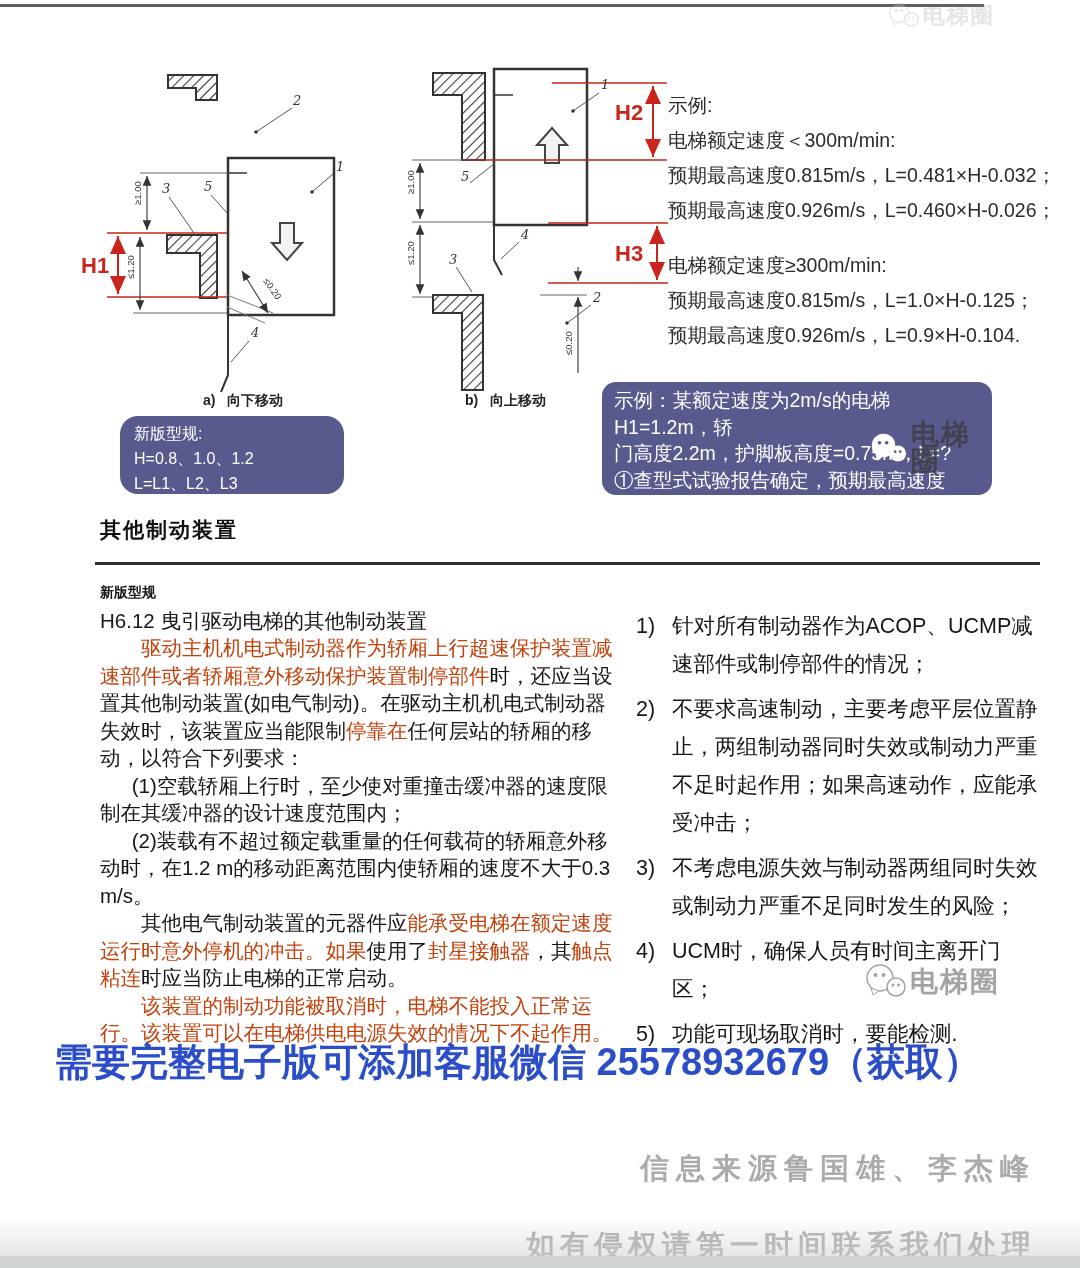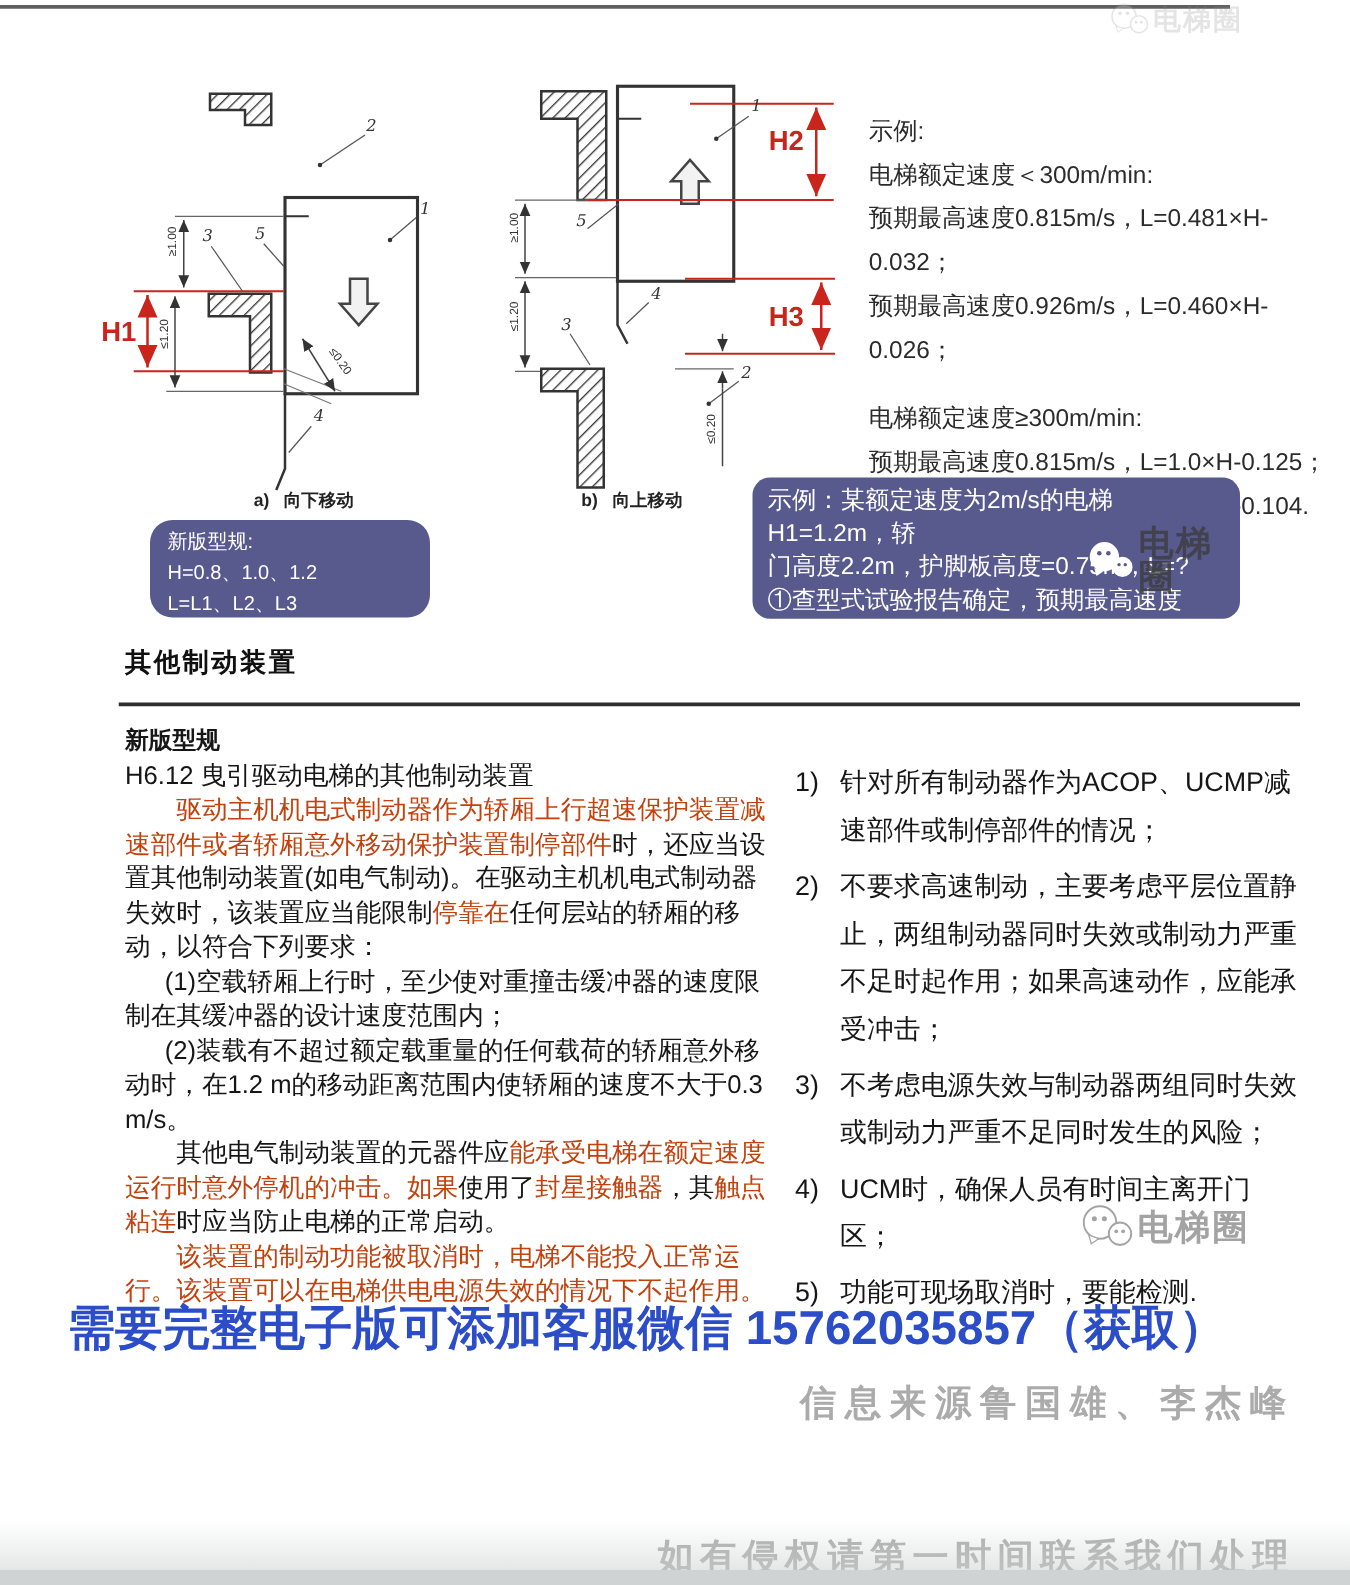--- a/index.html
+++ b/index.html
@@ -6,51 +6,51 @@
   #canvas{position:relative;width:1080px;height:1268px;background:#ffffff;overflow:hidden;
           font-family:"Liberation Sans",sans-serif;color:#161616;}
   .topline{position:absolute;left:0;top:4px;width:984px;height:3px;background:#5f5f5f;}
   
   #diag{position:absolute;left:75px;top:55px;}
   .plbl{font-size:13px;font-style:italic;fill:#333;font-family:"DejaVu Serif",serif;}
   .dim{font-size:9.5px;fill:#333;}
   .rlbl{font-size:22px;font-weight:bold;fill:#c9251d;}
   .cap{font-size:14px;font-weight:bold;fill:#222;}
   
-  .example{position:absolute;left:695px;top:88px;font-size:19.5px;line-height:35px;color:#2b2b2b;}
+  .example{position:absolute;left:668px;top:88px;font-size:19.5px;line-height:35px;color:#2b2b2b;}
   .example .gap{height:20px;}
   
   .purple{position:absolute;background:#585a8e;color:#fff;box-sizing:border-box;}
   .purple.left{left:120px;top:416px;width:224px;height:78px;border-radius:18px;
                font-size:16px;line-height:25px;padding:5px 14px;}
   .purple.right{left:602px;top:382px;width:390px;height:113px;border-radius:14px;
                 font-size:19.5px;line-height:26.5px;padding:5px 12px;}
   .wm{position:absolute;display:flex;align-items:center;gap:3px;}
   .wm-purple{left:268px;top:40px;}
   .wm-purple .wm-text{font-size:28px;font-weight:bold;color:#3e3e44;opacity:.85;letter-spacing:2px;}
   .wm-gray{left:865px;top:963px;opacity:.9;}
   .wm-gray .wm-text{font-size:28px;font-weight:bold;color:#9a9a9a;letter-spacing:2px;}
   .wm-top{left:888px;top:1px;opacity:.22;transform:scale(.8);transform-origin:left top;}
   .wm-top .wm-text{font-size:28px;font-weight:bold;color:#888;letter-spacing:2px;}
   
   .h-section{position:absolute;left:100px;top:516px;font-size:21px;font-weight:bold;color:#101010;letter-spacing:2px;}
   .h-rule{position:absolute;left:95px;top:562px;width:945px;height:3px;background:#2f2f2f;}
   .leftcol{position:absolute;left:100px;top:579px;width:523px;font-size:20.5px;line-height:27.5px;}
-  .leftcol .subhead{font-weight:bold;font-size:19px;}
+  .leftcol .subhead{font-weight:bold;font-size:14px;}
   .leftcol p{margin:0;}
   .ind2{text-indent:2em;}
   .ind1{text-indent:1.55em;}
   .red{color:#c2410c;margin-top:28px;}
   .rightcol{position:absolute;left:636px;top:607px;width:404px;font-size:21.5px;}
   .note{display:flex;line-height:38px;margin-bottom:7px;}
   .note-num{flex:0 0 36px;}
   .note-text{flex:1;}
   
   .promo{position:absolute;left:54px;top:1037px;font-size:38px;font-weight:bold;color:#2b4dc8;}
-  .footer-source{position:absolute;right:44px;top:1103px;font-size:29px;font-weight:bold;color:#ababab;letter-spacing:7px;}
+  .footer-source{position:absolute;right:44px;top:1149px;font-size:29px;font-weight:bold;color:#ababab;letter-spacing:7px;}
   .footer-disclaimer{position:absolute;right:44px;top:1226px;font-size:29px;font-weight:bold;color:#ababab;letter-spacing:5px;}
   .bottom-fade{position:absolute;left:0;bottom:12px;width:100%;height:40px;
                background:linear-gradient(to bottom,rgba(208,211,211,0),rgba(208,211,211,.55));}
   .bottom-strip{position:absolute;left:0;bottom:0;width:100%;height:12px;background:#d0d3d3;}
 </style>
 </head>
 <body>
 
 <div id="canvas">
 
@@ -259,20 +259,20 @@
       <circle cx="10.5" cy="11" r="2" fill="#9a9a9a"></circle>
         <circle cx="18.5" cy="11" r="2" fill="#9a9a9a"></circle>
       <polygon points="6,24 14,27 8,31" fill="#fff" stroke="#9a9a9a" stroke-width="1"></polygon>
       <circle cx="31" cy="23" r="9" fill="#fff" stroke="#9a9a9a" stroke-width="1.5"></circle>
       <circle cx="28" cy="21" r="1.5" fill="#9a9a9a"></circle>
         <circle cx="33.5" cy="21" r="1.5" fill="#9a9a9a"></circle>
     </svg>
     <span class="wm-text">电梯圈</span>
   </div>
 
-  <div class="promo">需要完整电子版可添加客服微信 15762035857（获取）</div>
+  <div class="promo">需要完整电子版可添加客服微信 25578932679（获取）</div>
 
   <div class="footer-source">信息来源鲁国雄、李杰峰</div>
   <div class="footer-disclaimer">如有侵权请第一时间联系我们处理</div>
 
   <div class="bottom-fade"></div>
   <div class="bottom-strip"></div>
 </div>
 
 </body></html>

